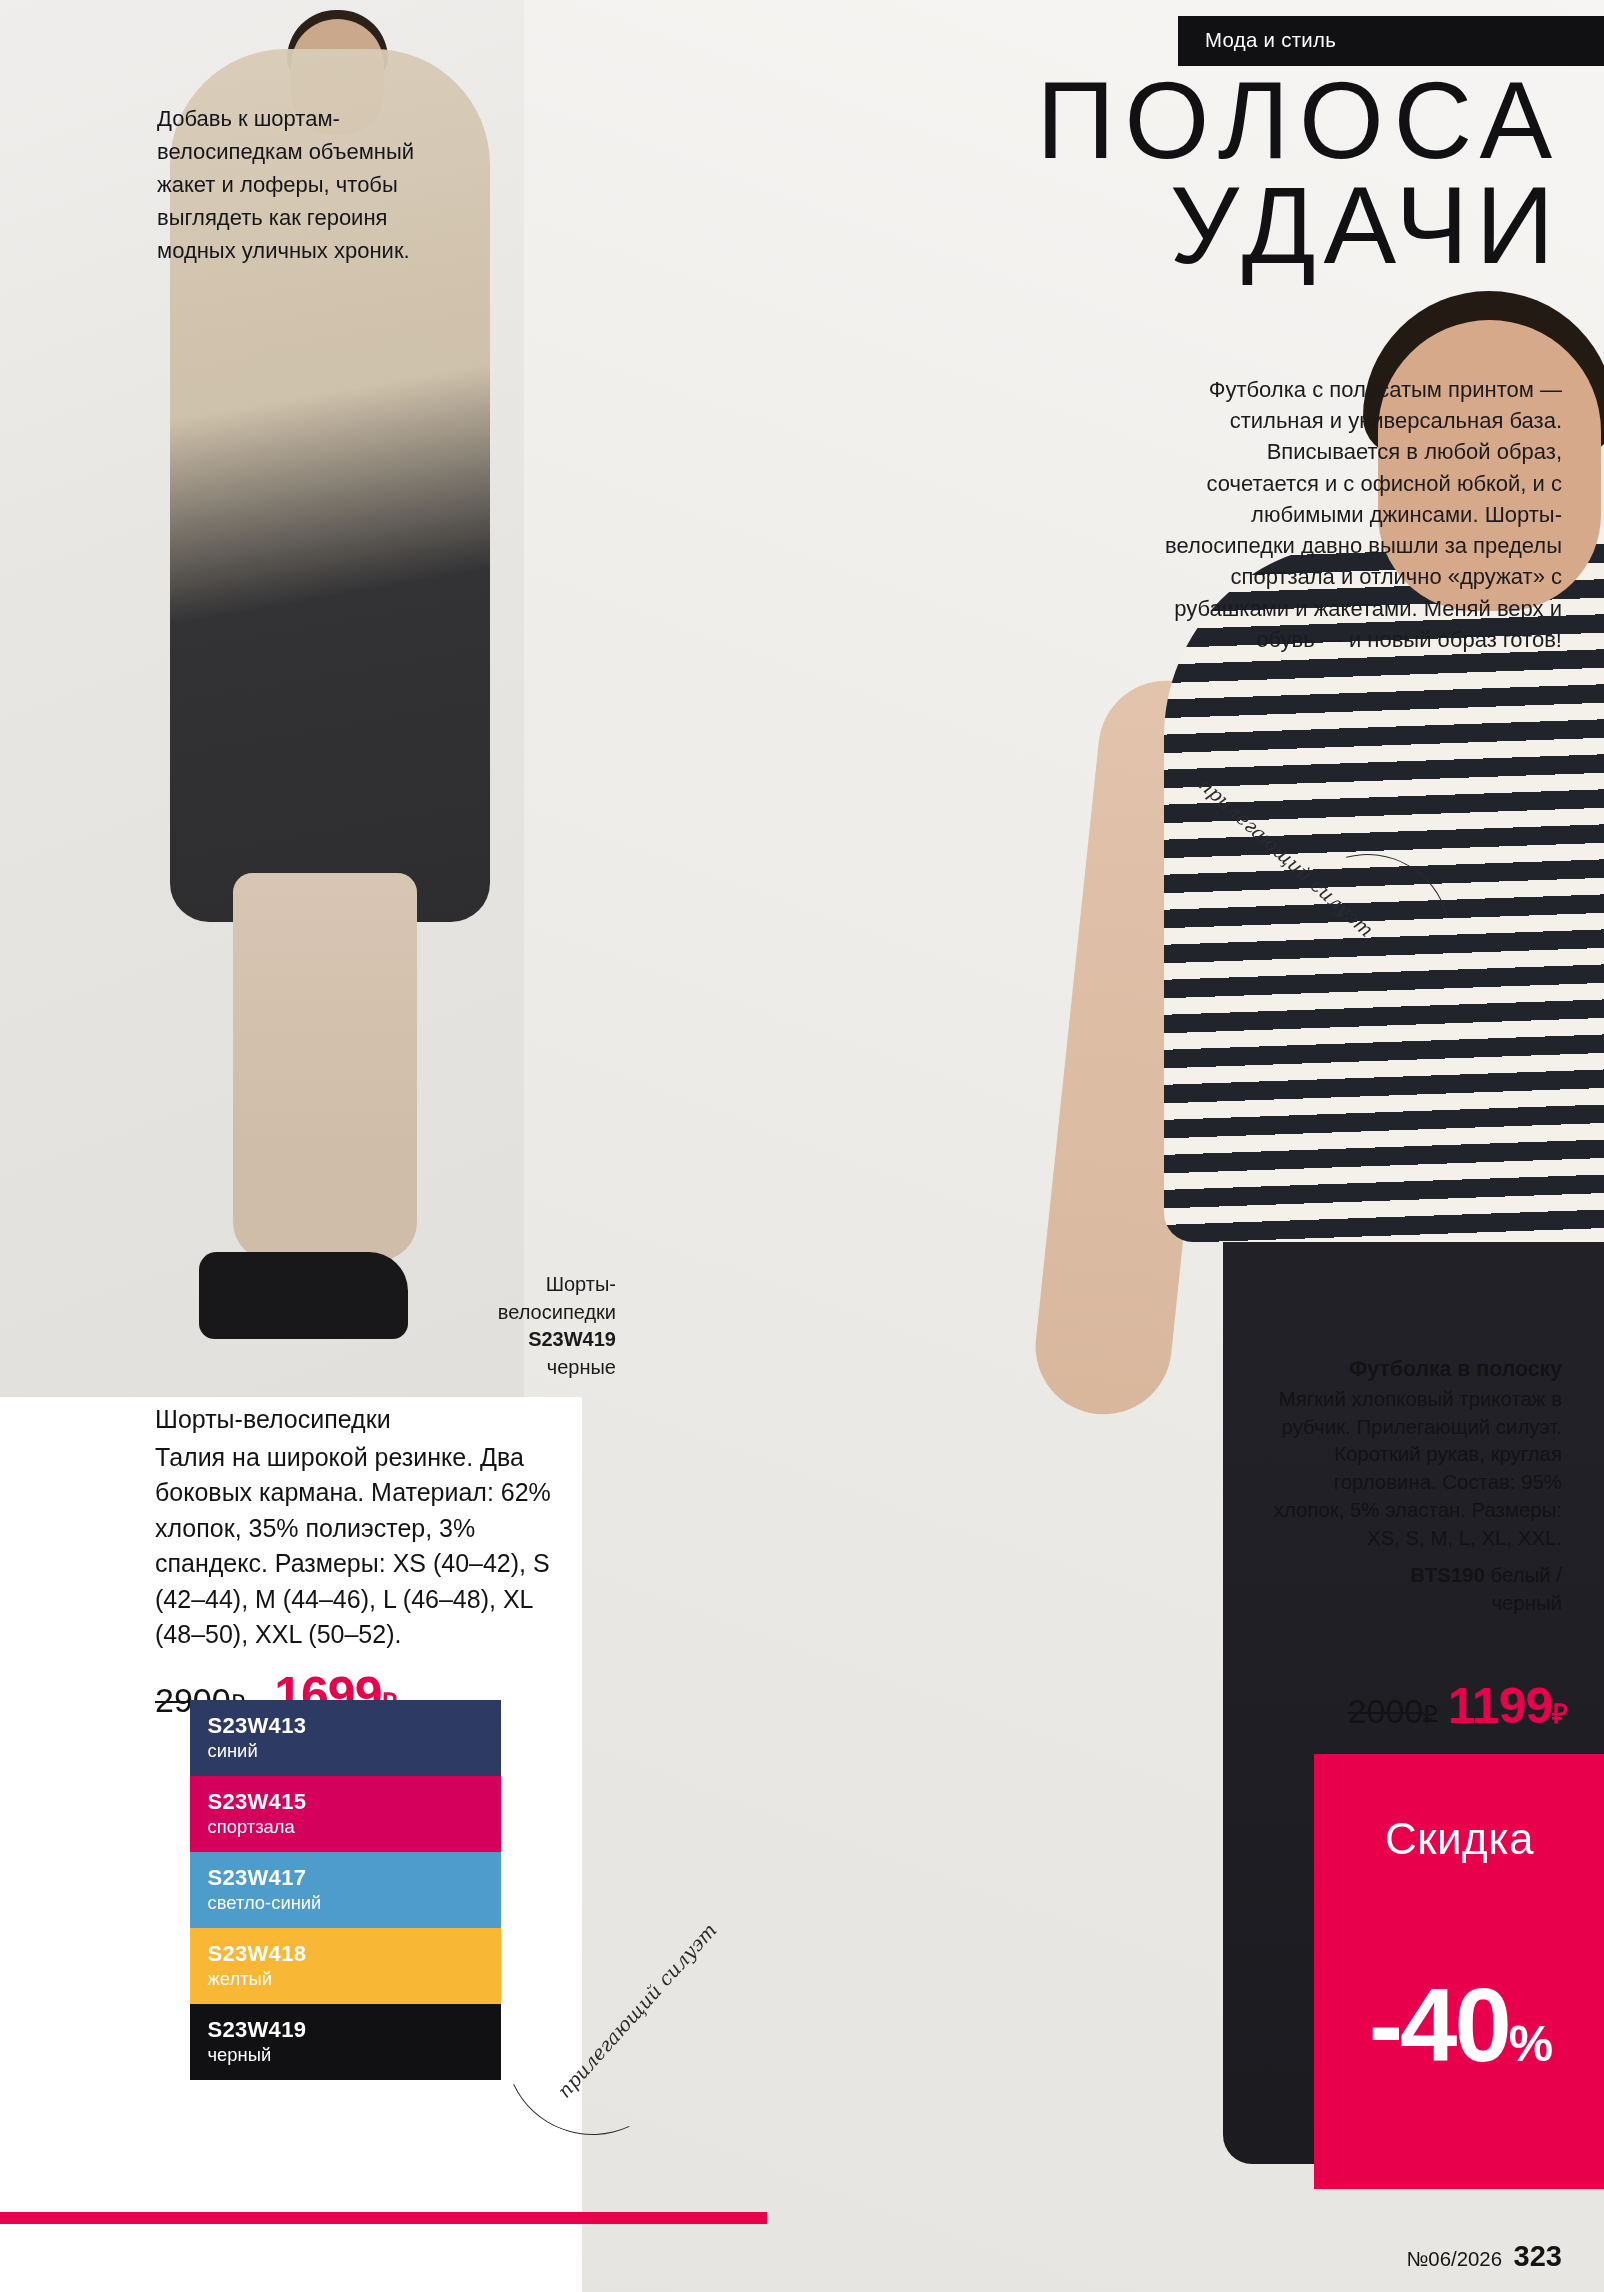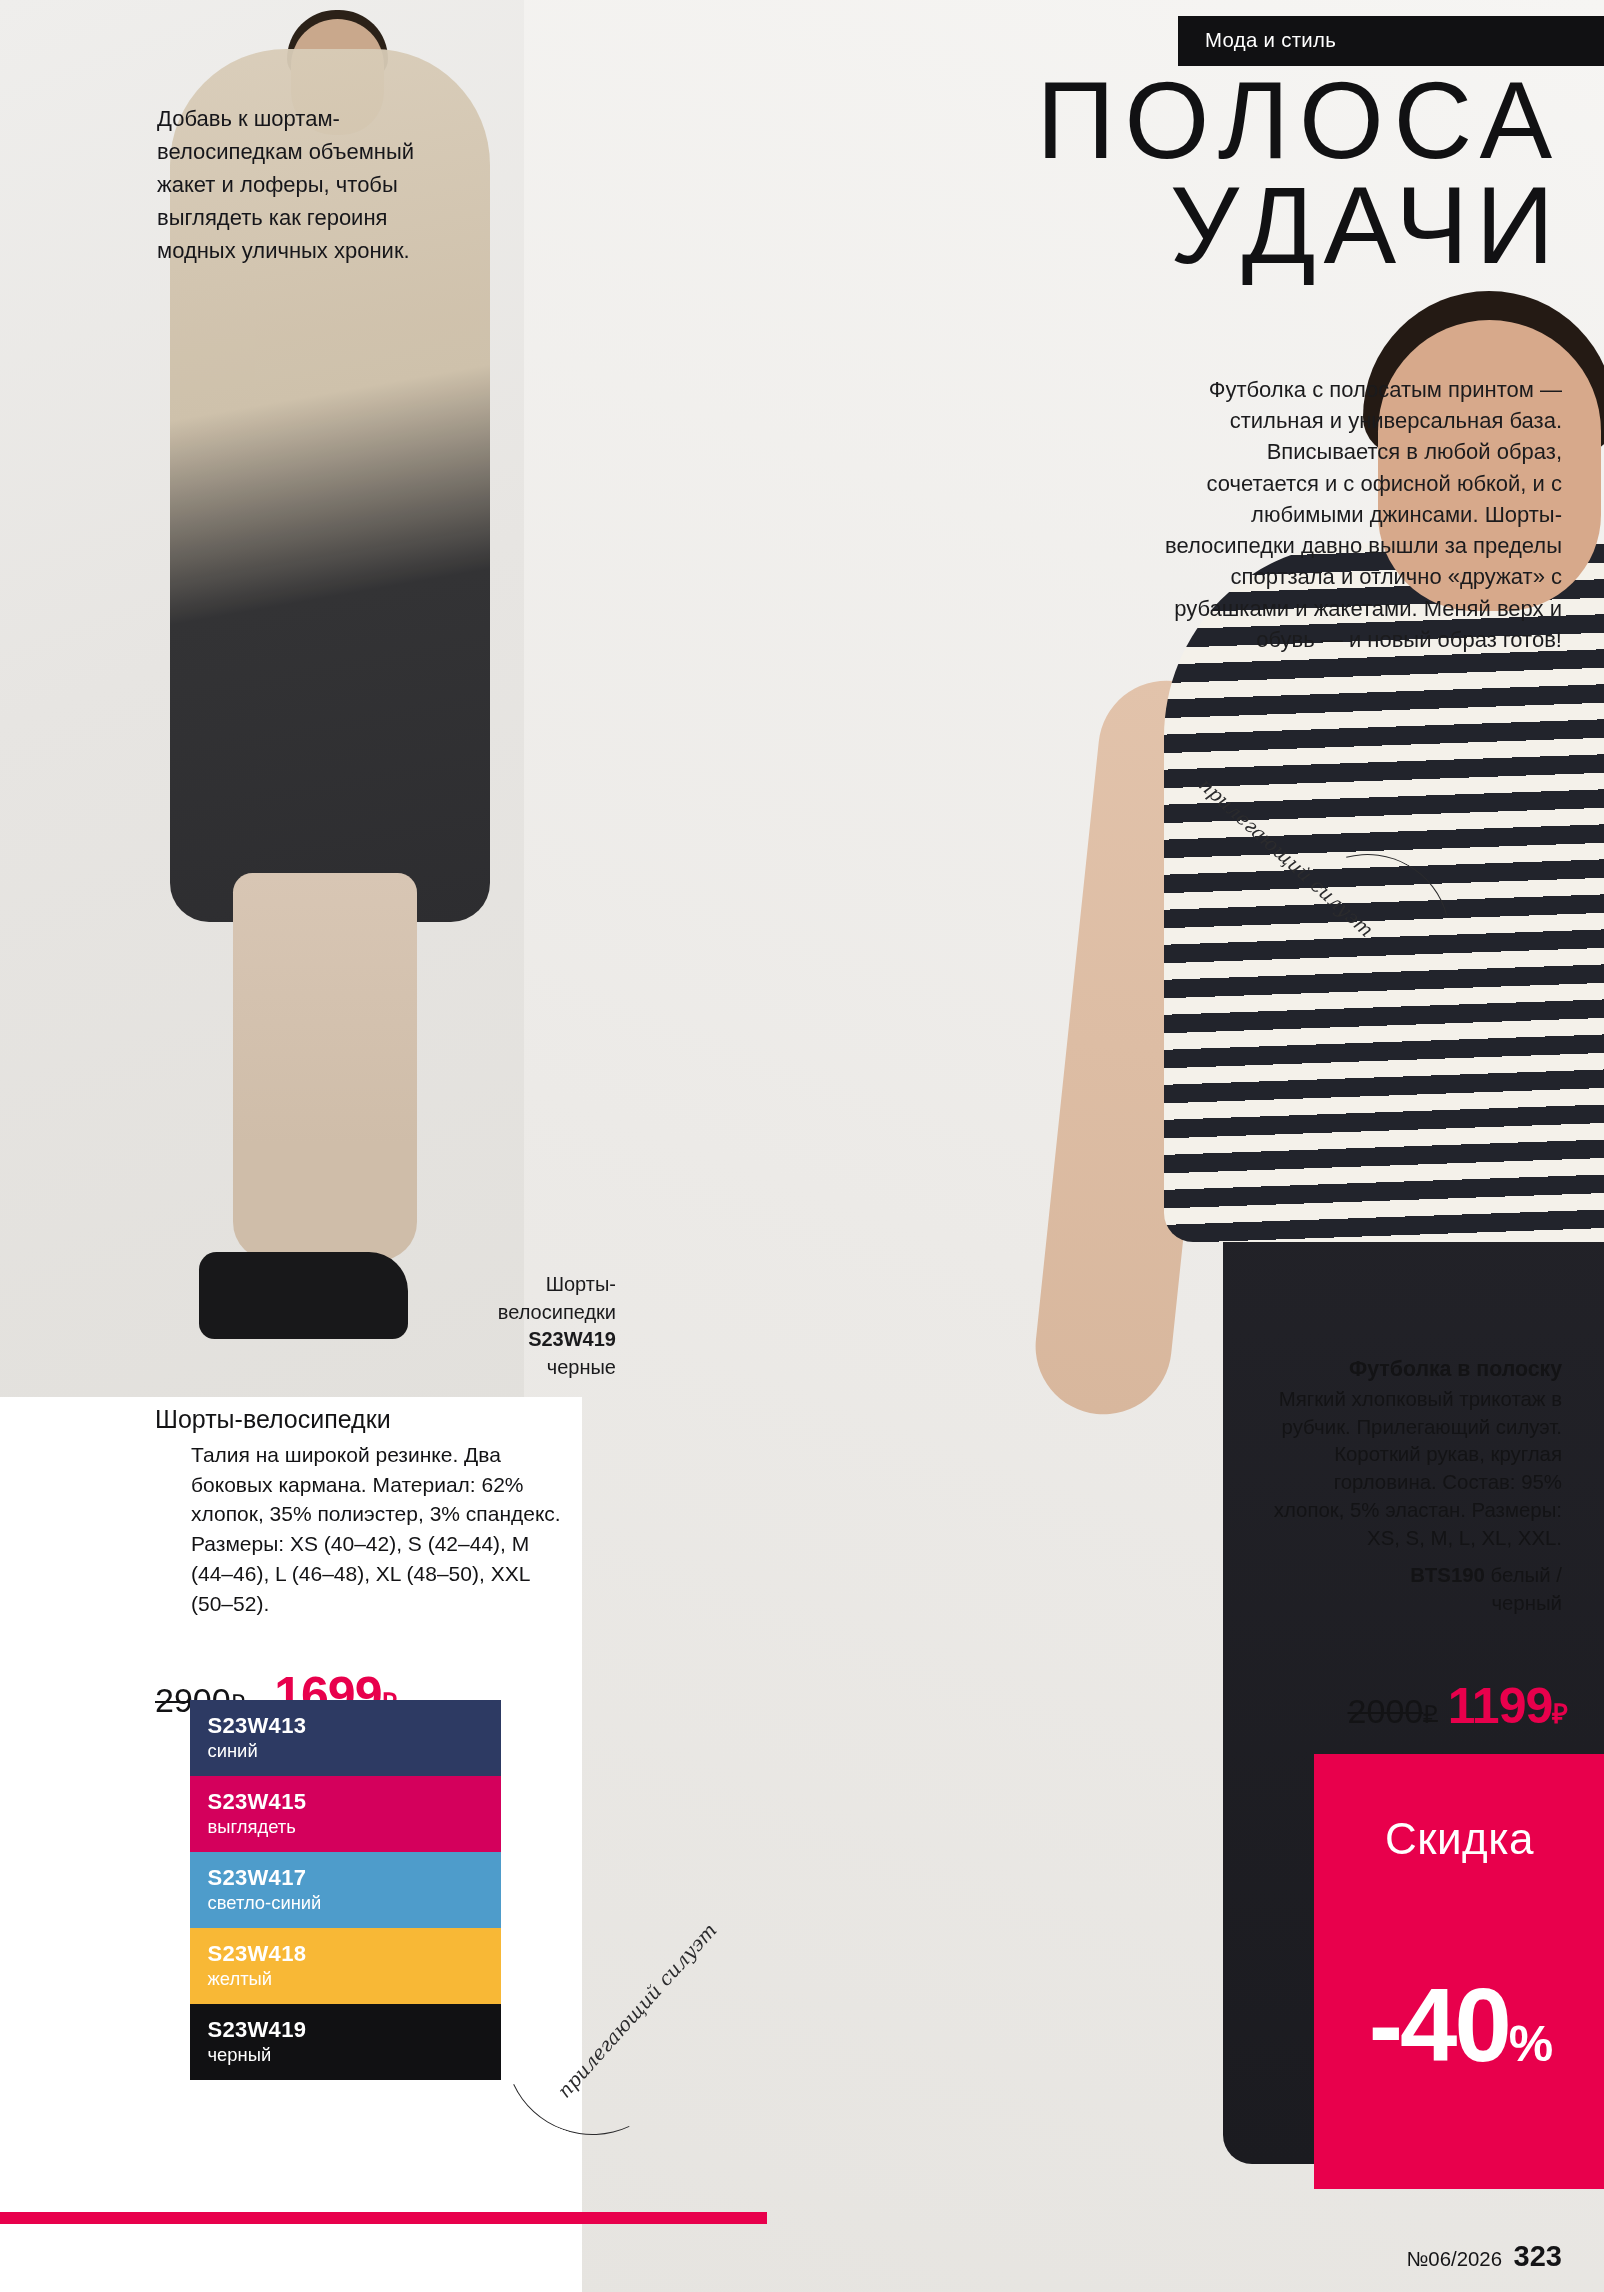--- a/index.html
+++ b/index.html
@@ -126,21 +126,21 @@
     text-align: right; font-size: 20px; line-height: 1.38; color: #1a1a1c;
   }
   .cap strong, .b { font-weight: 700; }
 
   
   .prod-left {
     position: absolute; left: 155px; top: 1405px; width: 408px;
     color: #131315;
   }
   .prod-left h3 { font-size: 25px; font-weight: 400; margin-bottom: 5.8px; }
-  .prod-left p { font-size: 21px; line-height: 1.42; margin-left: 36px; }
+  .prod-left p { font-size: 25px; line-height: 1.42; }
 
   .price-row-left {
     position: absolute; left: 155px; top: 1666px;
     display: flex; align-items: baseline; gap: 29px;
   }
   .old-price {
     font-size: 34px; color: #131315; text-decoration: line-through;
     text-decoration-thickness: 1.9px;
   }
   .new-price {
@@ -260,21 +260,21 @@
     <span class="new-price"><span>1699</span><span class="rub">₽</span></span>
   </div>
 
   <div class="swatches">
     <div class="swatch" style="background:#2d3a63">
       <div class="code">S23W413</div>
       <div class="name">синий</div>
     </div>
     <div class="swatch" style="background:#d4005c">
       <div class="code">S23W415</div>
-      <div class="name">выглядеть</div>
+      <div class="name">спортзала</div>
     </div>
     <div class="swatch" style="background:#4e9ccb">
       <div class="code">S23W417</div>
       <div class="name">светло-синий</div>
     </div>
     <div class="swatch" style="background:#f8b836">
       <div class="code">S23W418</div>
       <div class="name">желтый</div>
     </div>
     <div class="swatch" style="background:#111113">

